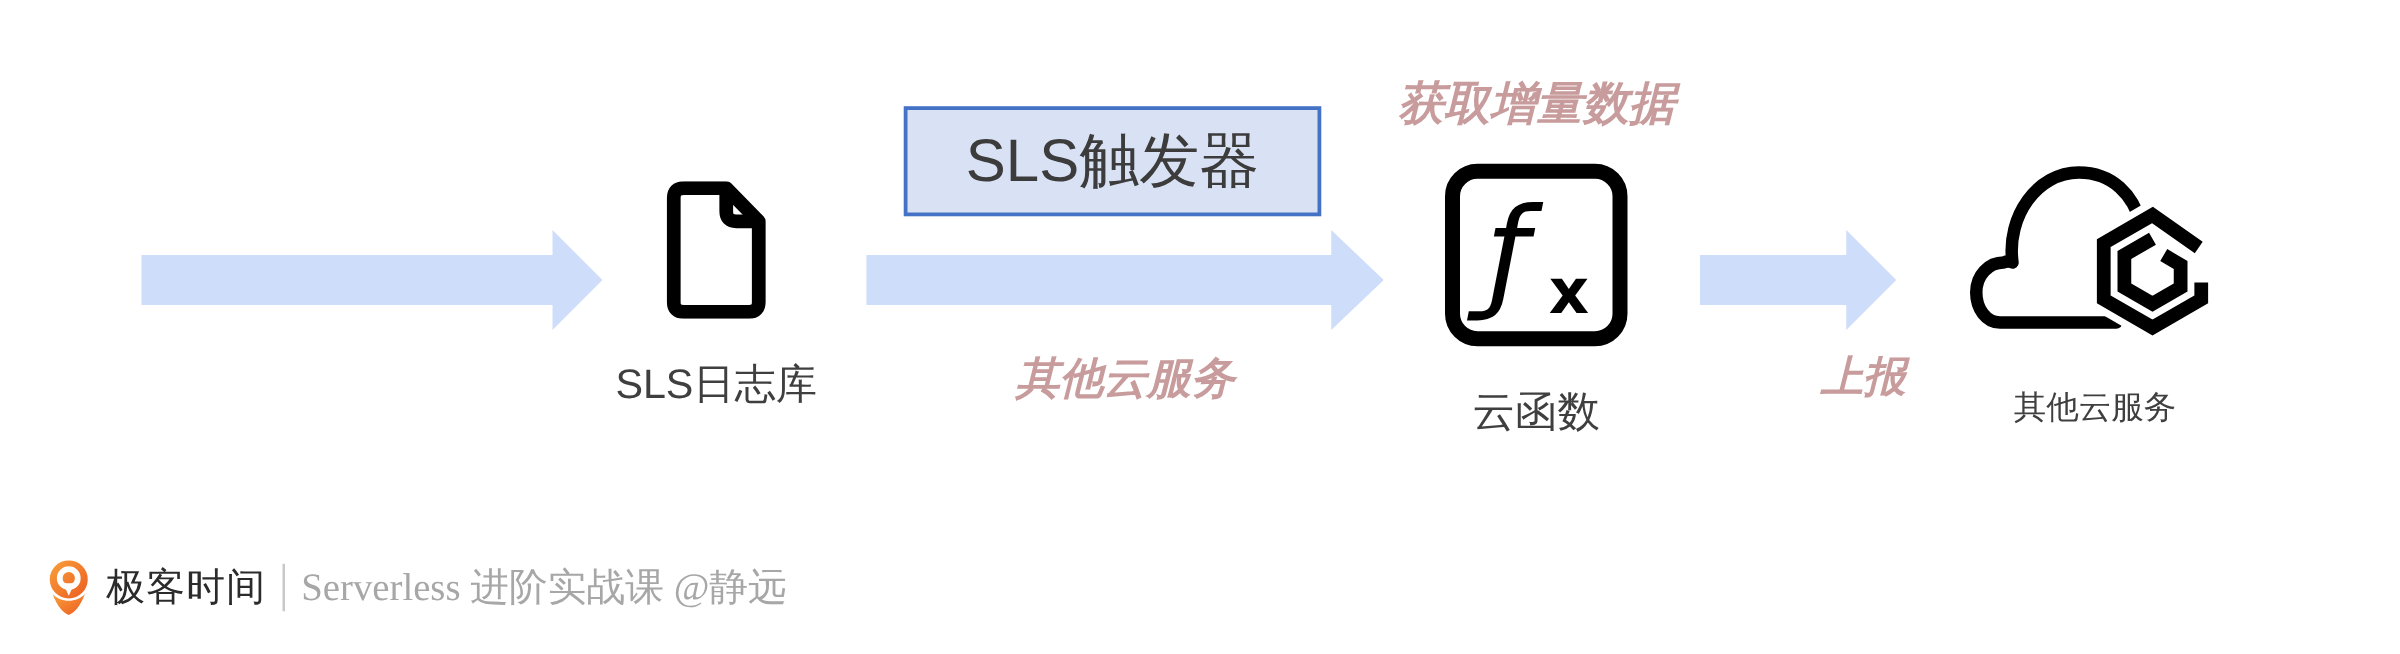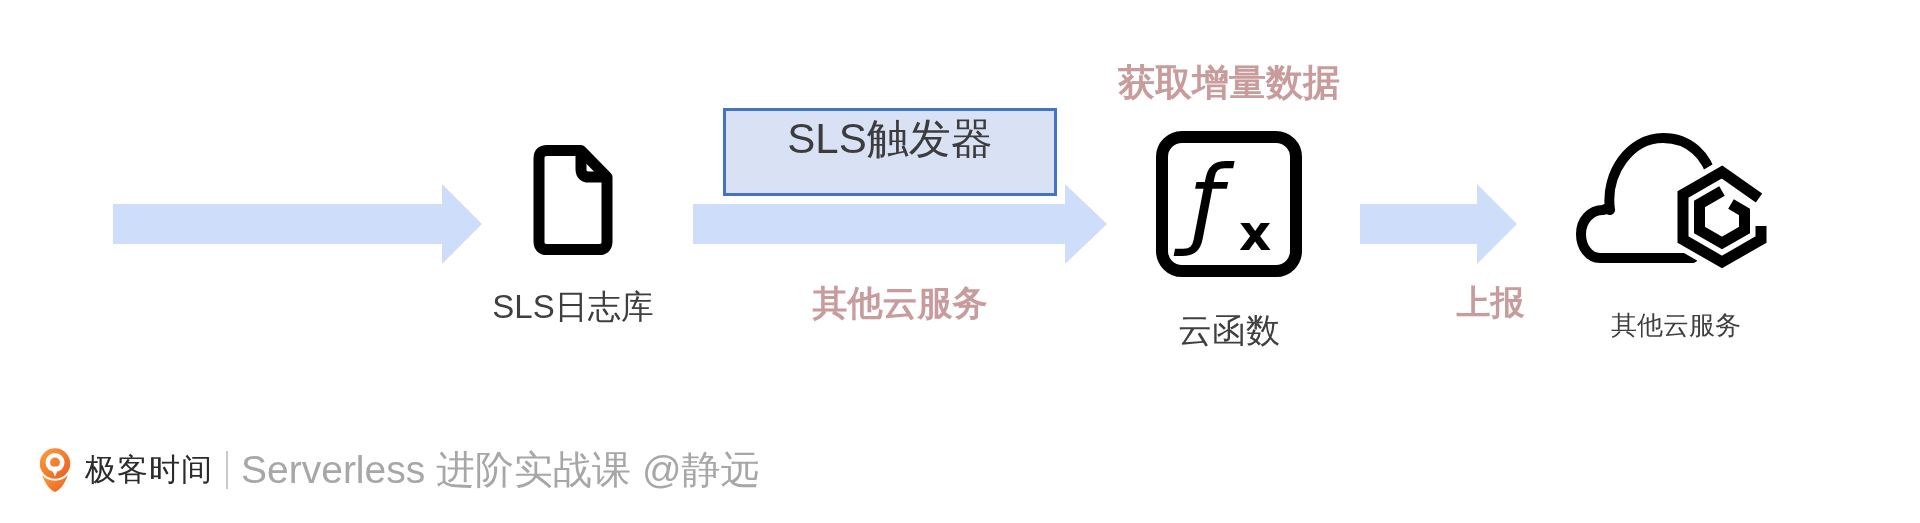--- a/index.html
+++ b/index.html
@@ -3,48 +3,48 @@
 <meta charset="utf-8">
 <style>
   html,body{margin:0;padding:0;background:#ffffff;}
   .canvas{
     position:relative;width:1920px;height:523px;background:#ffffff;overflow:hidden;
     font-family:"Liberation Sans","DejaVu Sans",sans-serif;
   }
   .abs{position:absolute;}
   .flow-label{
     color:var(--flow-label,#c89c9c);font-weight:bold;text-align:center;
-    font-size:35px;line-height:1.15;white-space:nowrap;
+    font-size:35px;line-height:1.15;white-space:nowrap;font-style:italic;
   }
   .node-label{
     color:var(--node-label,#3f3f3f);font-size:33px;text-align:center;
     line-height:1.15;white-space:nowrap;
   }
   .arrow-shape{fill:var(--arrow-fill,#cedefa);}
   .trigger-box{
     box-sizing:border-box;
     background:var(--trigger-box-fill,#d9e2f5);
     border:3px solid var(--trigger-box-border,#4472c4);
     color:var(--trigger-box-text,#3c3c3c);
-    display:flex;justify-content:center;
-    font-size:42px;white-space:nowrap;margin-top:23px;
+    display:flex;align-items:center;justify-content:center;
+    font-size:48px;white-space:nowrap;
   }
   .icon-stroke{stroke:var(--icon-stroke,#000);fill:none;}
   .footer{
     display:flex;align-items:center;gap:13px;
   }
   .brand-text{
     color:var(--brand-text,#2b2b2b);font-size:31px;font-weight:normal;white-space:nowrap;
     letter-spacing:1px;
   }
   .footer-sep{
     width:2px;height:38px;background:var(--separator,#c9c9c9);
   }
   .course-text{
-    color:var(--footer-text,#a7a7a7);font-size:39px;white-space:nowrap;
+    color:var(--footer-text,#a7a7a7);font-size:31px;white-space:nowrap;font-family:Liberation Serif, serif;
   }
 </style>
 </head>
 <body>
 
 <div class="canvas">
 
   <svg class="abs" style="left:113px;top:184px;" width="369" height="80" viewBox="0 0 369 80">
     <polygon class="arrow-shape" points="0,20 329,20 329,0 369,40 329,80 329,60 0,60"></polygon>
   </svg>

